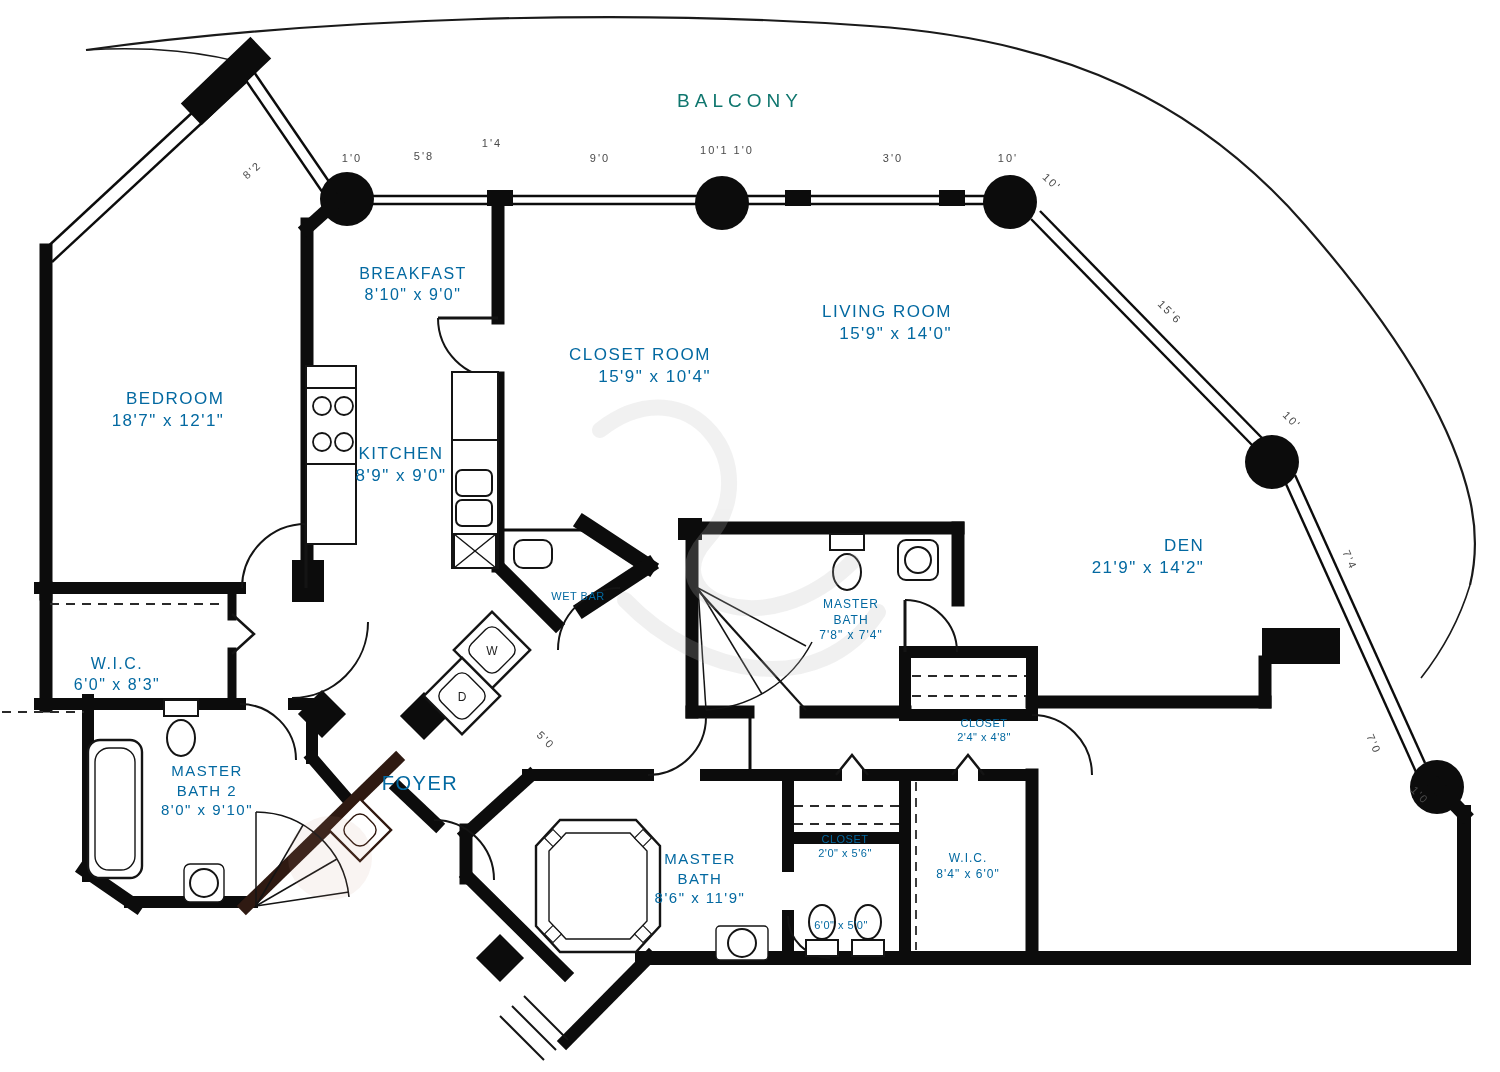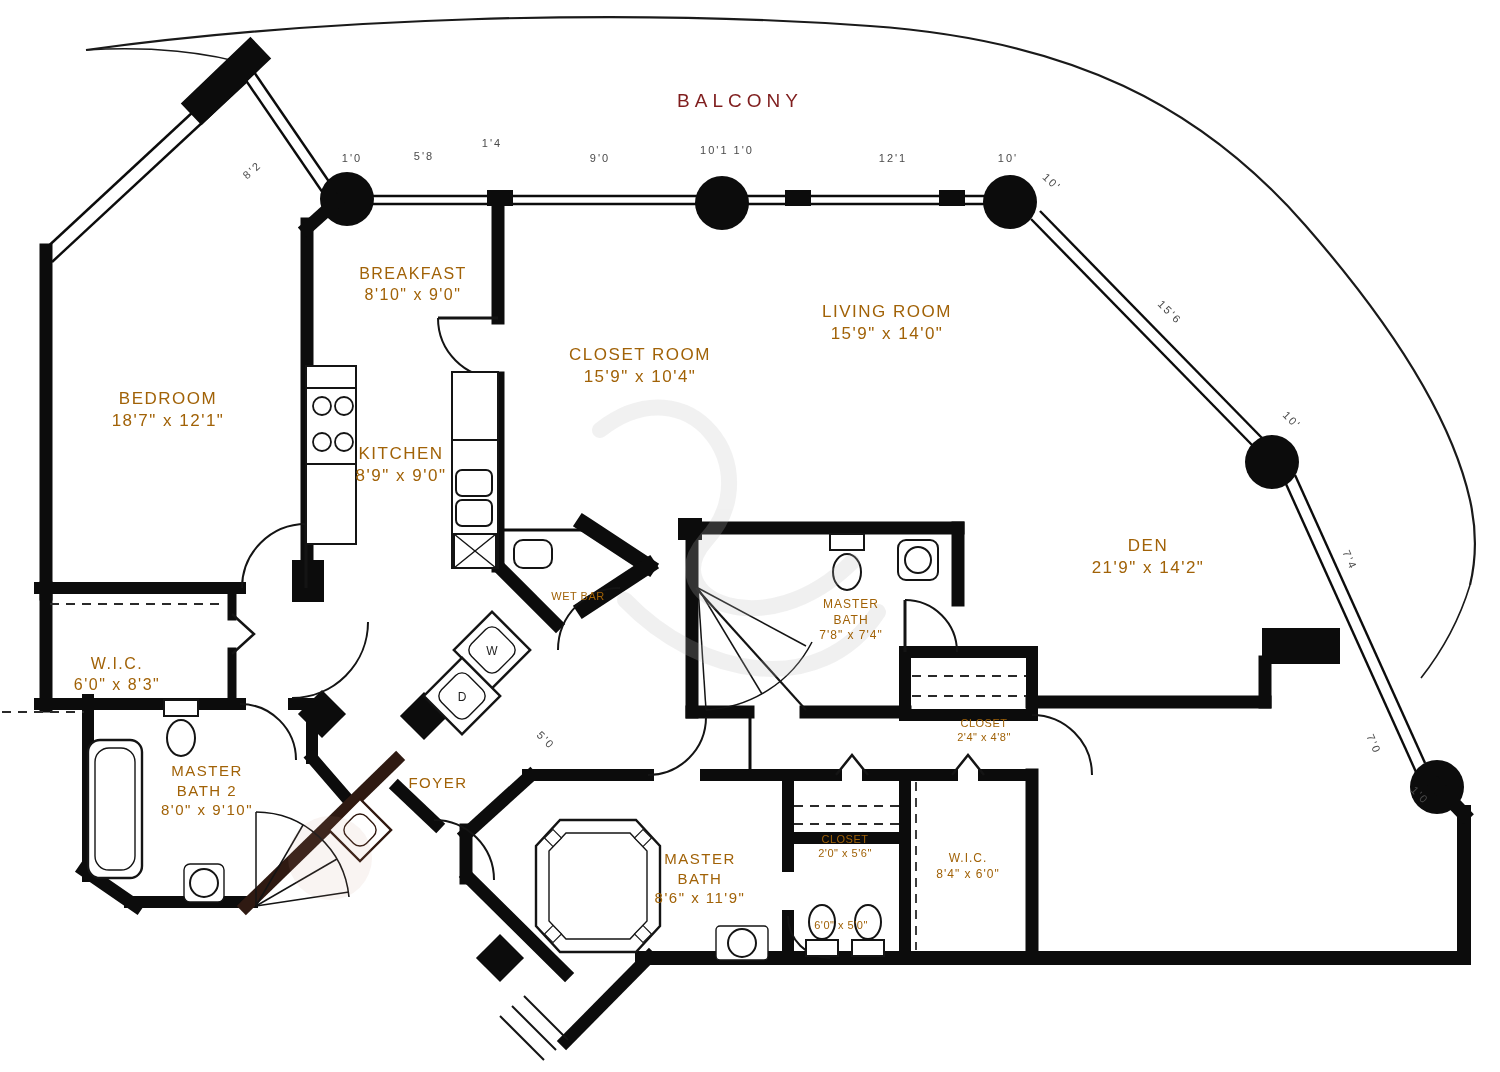--- a/index.html
+++ b/index.html
@@ -1,27 +1,27 @@
 <!DOCTYPE html>
 <html><head>
 <meta charset="utf-8">
 <style>
   html,body{margin:0;padding:0;background:#ffffff;}
   #plan{position:relative;width:1500px;height:1072px;background:#ffffff;overflow:hidden;
         font-family:"Liberation Sans", sans-serif;}
   #plan svg{position:absolute;left:0;top:0;}
-  .lbl{position:absolute;transform:translate(-50%,-50%);text-align:center;color:#a16207;
+  .lbl{position:absolute;transform:translate(-50%,-50%);text-align:center;color:#0369a1;
        line-height:1.3;letter-spacing:1.5px;white-space:nowrap;}
   .lbl .ln{display:block;}
   .dim{position:absolute;font-size:11px;color:#4a4a4a;letter-spacing:2px;white-space:nowrap;}
-  .big{font-size:17px;}
+  .big{font-size:17px;text-align:right;}
   .med{font-size:15px;}
   .sm{font-size:12px;letter-spacing:1px;}
   .xs{font-size:11px;letter-spacing:.5px;margin-top:43px;}
-  .balc{font-size:19px;letter-spacing:5px;color:#7f1d1d;}
+  .balc{font-size:19px;letter-spacing:5px;color:#0f766e;}
 </style>
 </head>
 <body>
 
 <div id="plan">
 
 <svg width="1500" height="1072" viewBox="0 0 1500 1072">
 
   <g stroke="#1a1a1a" fill="none" stroke-width="2.2">
     <path d="M 86,50 C 320,18 620,8 870,26 C 1070,40 1200,105 1305,225 C 1395,328 1452,420 1470,500 C 1476,527 1477,556 1470,585"></path>
@@ -341,21 +341,21 @@
   <span class="ln">MASTER</span>
       <span class="ln">BATH</span>
       <span class="ln">7'8" x 7'4"</span>
 </div>
 
 <div class="lbl xs" style="left:984px;top:687px">
   <span class="ln">CLOSET</span>
       <span class="ln">2'4" x 4'8"</span>
 </div>
 
-<div class="lbl" style="left:438px;top:783px;font-size:15px">
+<div class="lbl" style="left:420px;top:783px;font-size:20px">
   <span class="ln">FOYER</span>
 </div>
 
 <div class="lbl xs" style="left:578px;top:553px">
   <span class="ln">WET BAR</span>
 </div>
 
 <div class="lbl med" style="left:700px;top:878px">
   <span class="ln">MASTER</span>
       <span class="ln">BATH</span>
@@ -376,21 +376,21 @@
       <span class="ln">8'4" x 6'0"</span>
 </div>
 
 
 <span class="dim" style="left:252px;top:170px;transform:translate(-50%,-50%) rotate(-42deg)">8'2</span>
 <span class="dim" style="left:352px;top:158px;transform:translate(-50%,-50%)">1'0</span>
 <span class="dim" style="left:424px;top:156px;transform:translate(-50%,-50%)">5'8</span>
 <span class="dim" style="left:492px;top:143px;transform:translate(-50%,-50%)">1'4</span>
 <span class="dim" style="left:600px;top:158px;transform:translate(-50%,-50%)">9'0</span>
 <span class="dim" style="left:727px;top:150px;transform:translate(-50%,-50%)">10'1 1'0</span>
-<span class="dim" style="left:893px;top:158px;transform:translate(-50%,-50%)">12'1</span>
+<span class="dim" style="left:893px;top:158px;transform:translate(-50%,-50%)">3'0</span>
 <span class="dim" style="left:1008px;top:158px;transform:translate(-50%,-50%)">10'</span>
 <span class="dim" style="left:1052px;top:182px;transform:translate(-50%,-50%) rotate(43deg)">10'</span>
 <span class="dim" style="left:1170px;top:312px;transform:translate(-50%,-50%) rotate(45deg)">15'6</span>
 <span class="dim" style="left:1292px;top:420px;transform:translate(-50%,-50%) rotate(45deg)">10'</span>
 <span class="dim" style="left:1350px;top:560px;transform:translate(-50%,-50%) rotate(66deg)">7'4</span>
 <span class="dim" style="left:1374px;top:744px;transform:translate(-50%,-50%) rotate(66deg)">7'0</span>
 <span class="dim" style="left:1420px;top:795px;transform:translate(-50%,-50%) rotate(45deg)">1'0</span>
 <span class="dim" style="left:546px;top:740px;transform:translate(-50%,-50%) rotate(45deg)">5'0</span>
 
 </div>

